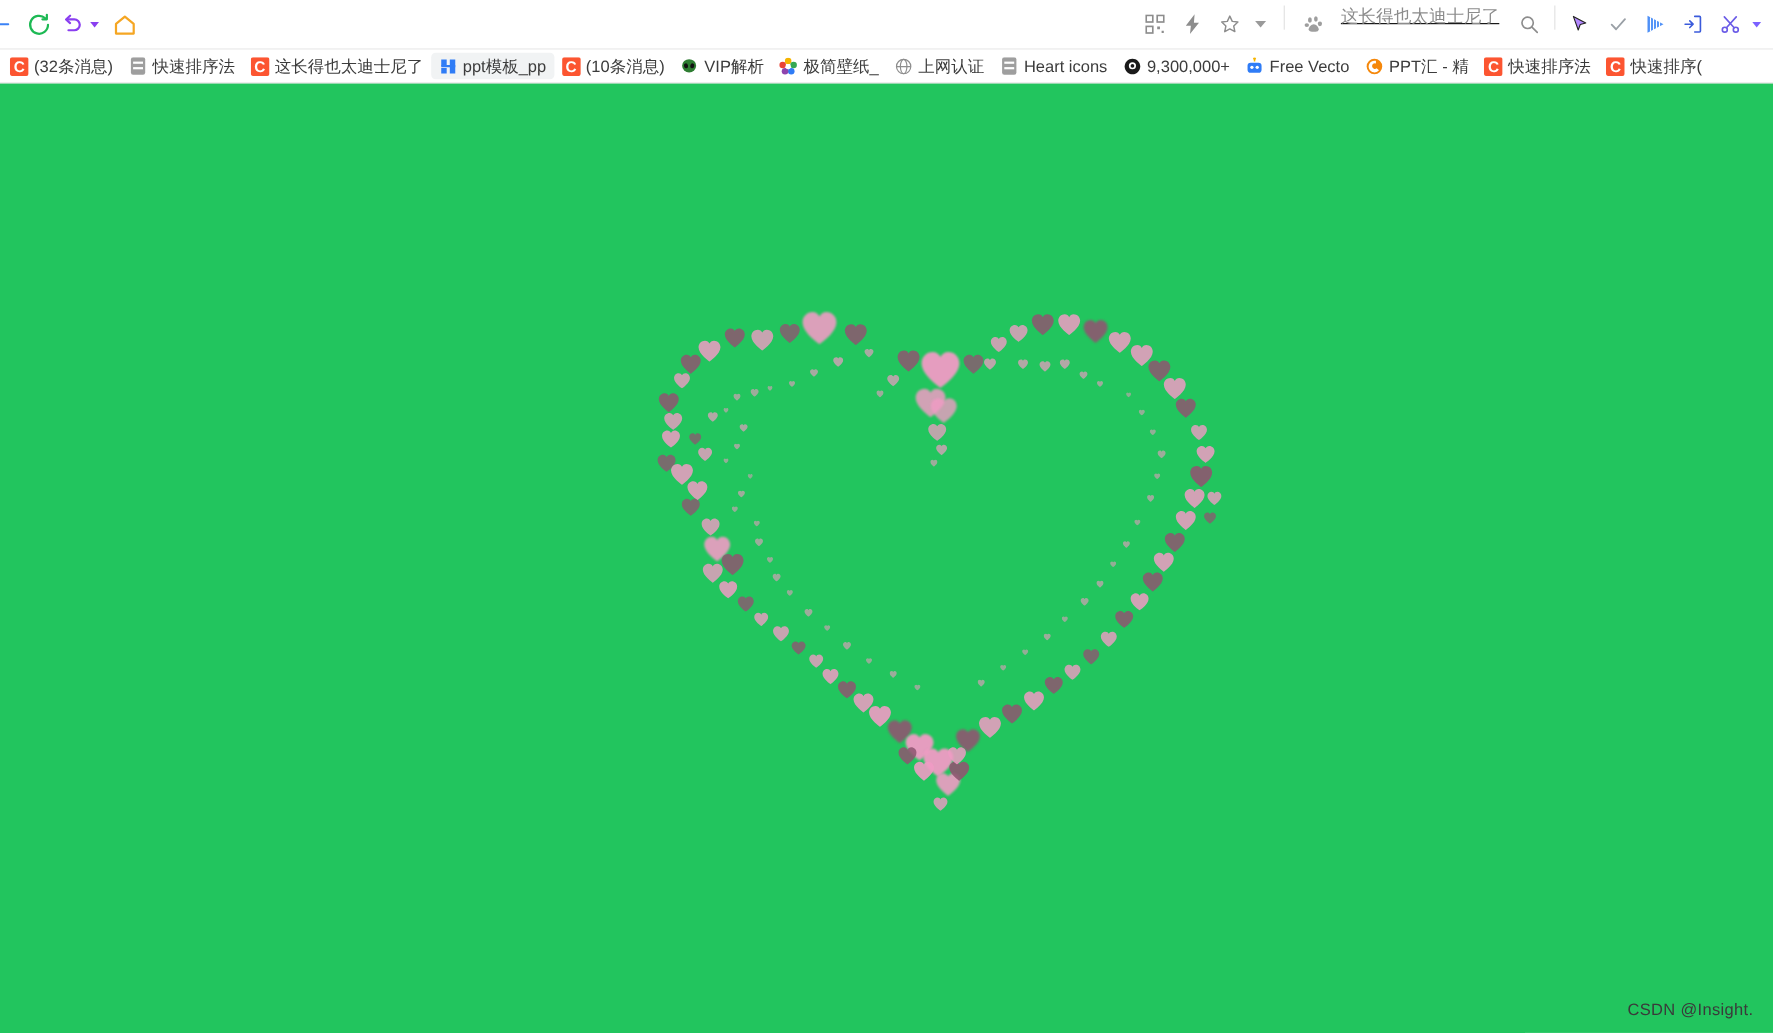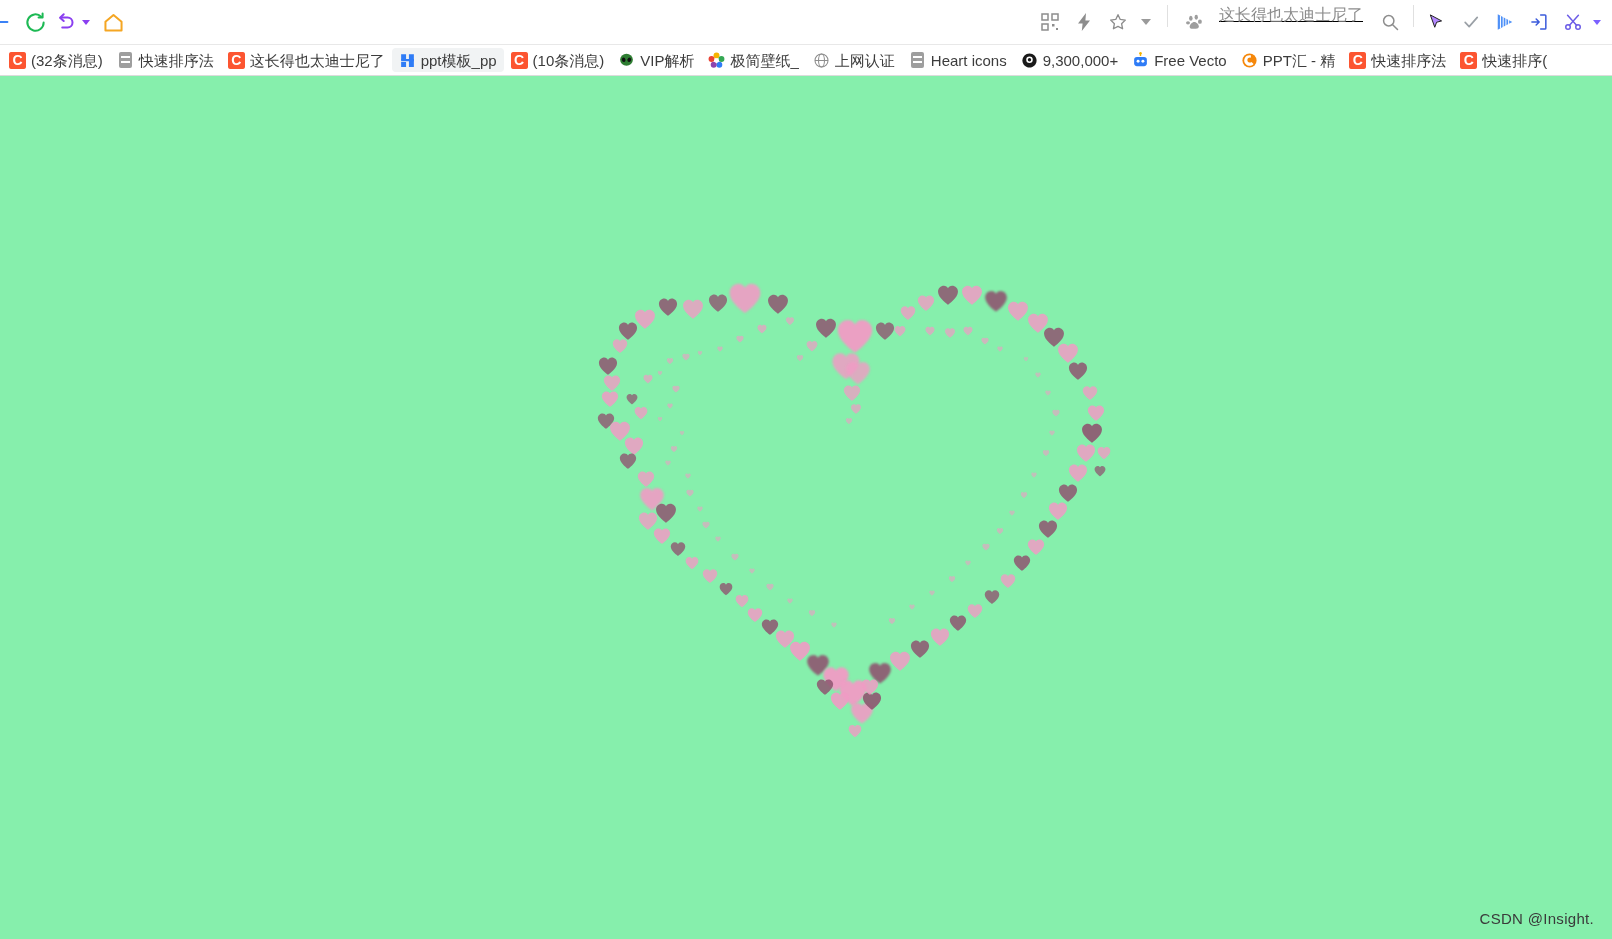--- a/index.html
+++ b/index.html
@@ -90,21 +90,21 @@
   
   .fav-csdn{background:#fc5531;color:#fff;font-size:14px;font-weight:bold;
     width:17px;height:17px;display:flex;align-items:center;justify-content:center;
     font-family:"Liberation Sans",sans-serif;border-radius:1px;}
   .fav-doc{background:#9e9e9e;width:13px;height:16px;border-radius:2px;position:relative;}
   .fav-doc:before,.fav-doc:after{content:"";position:absolute;left:2px;right:2px;height:2px;background:#fff;}
   .fav-doc:before{top:4px;}
   .fav-doc:after{top:9px;}
 
   
-  .page{flex:1;background:#86efac;position:relative;overflow:hidden;}
+  .page{flex:1;background:#22c55e;position:relative;overflow:hidden;}
   .heart-stage{position:absolute;left:0;top:0;right:0;bottom:0;}
   .hp{position:absolute;transform:translate(-50%,-50%);}
   .hp svg{display:block;}
   .watermark{
     position:absolute;right:18px;bottom:12px;
     font-size:15px;color:#3a3a3a;letter-spacing:.3px;
     font-family:"Liberation Sans",sans-serif;
   }
 </style>
 </head>

